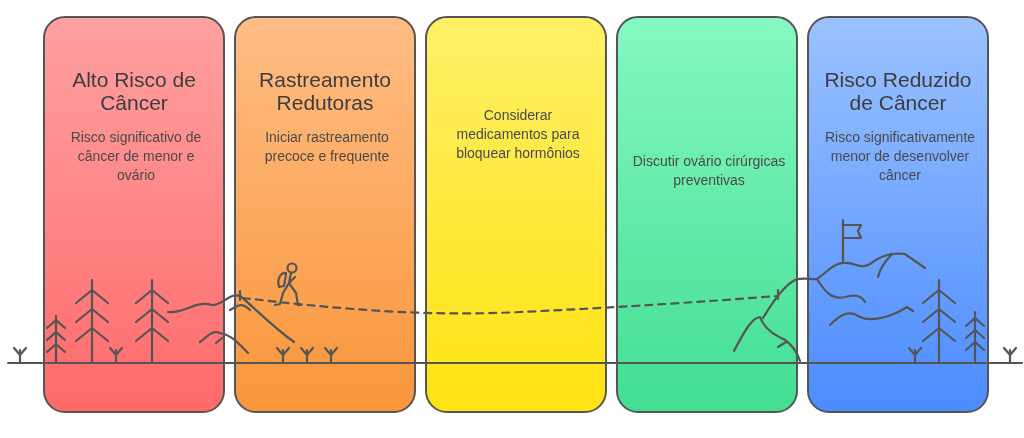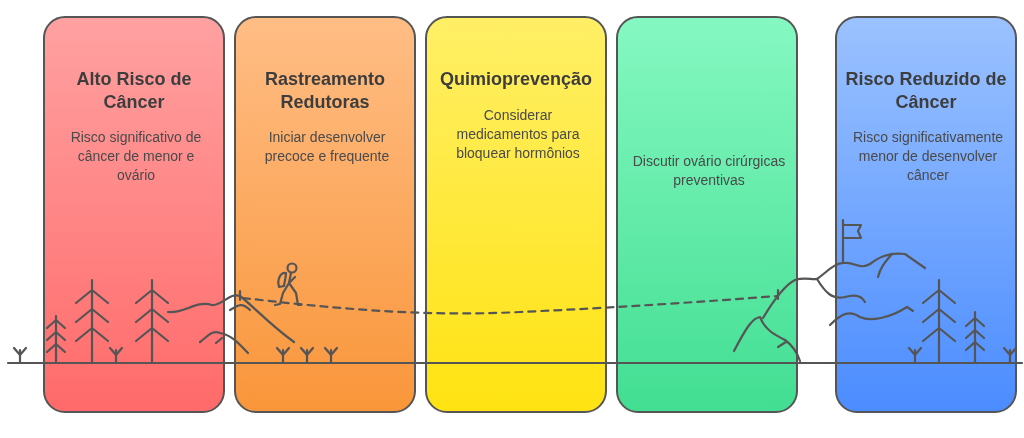--- a/index.html
+++ b/index.html
@@ -1,39 +1,38 @@
 <!DOCTYPE html>
 <html><head>
 <meta charset="utf-8">
 <style>
   html,body{margin:0;padding:0;background:#ffffff;}
   body{width:1024px;height:438px;position:relative;overflow:hidden;font-family:"Liberation Sans",sans-serif;}
   .card{position:absolute;top:16px;width:178px;height:393px;border:2px solid #555555;border-radius:22px;box-sizing:content-box;}
-  .card .title{position:absolute;top:50px;left:6px;right:6px;text-align:center;font-weight:bold;font-size:18px;line-height:23px;color:#3d3d3d;}
+  .card .title{position:absolute;top:50px;left:6px;right:6px;text-align:center;font-weight:normal;font-size:21px;line-height:23px;color:#3d3d3d;}
   .card .desc{position:absolute;left:12px;right:8px;text-align:center;font-size:14px;line-height:19px;color:#4a4a4a;}
   #c1{left:43px;background:linear-gradient(#ffa1a1,#ff6a6a);}
   #c2{left:234px;background:linear-gradient(#ffbd85,#f9963a);}
   #c3{left:425px;background:linear-gradient(#ffef66,#ffe312);}
   #c4{left:616px;background:linear-gradient(#85f8c1,#42de92);}
-  #c5{left:807px;background:linear-gradient(#9bc2ff,#4b8cff);margin-left:28px;}
+  #c5{left:807px;background:linear-gradient(#9bc2ff,#4b8cff);}
   svg.scene{position:absolute;left:0;top:0;}
 </style>
 </head>
 <body>
 
 <div class="card" id="c1">
   <div class="title">Alto Risco de Câncer</div>
   <div class="desc" style="top:110px">Risco significativo de câncer de menor e ovário</div>
 </div>
 <div class="card" id="c2">
   <div class="title">Rastreamento Redutoras</div>
-  <div class="desc" style="top:110px">Iniciar desenvolver precoce e frequente</div>
+  <div class="desc" style="top:110px">Iniciar rastreamento precoce e frequente</div>
 </div>
 <div class="card" id="c3">
-  <div class="title">Quimioprevenção</div>
   <div class="desc" style="top:88px">Considerar medicamentos para bloquear hormônios</div>
 </div>
 <div class="card" id="c4">
   <div class="desc" style="top:134px">Discutir ovário cirúrgicas preventivas</div>
 </div>
 <div class="card" id="c5">
   <div class="title">Risco Reduzido de Câncer</div>
   <div class="desc" style="top:110px">Risco significativamente menor de desenvolver câncer</div>
 </div>
 

